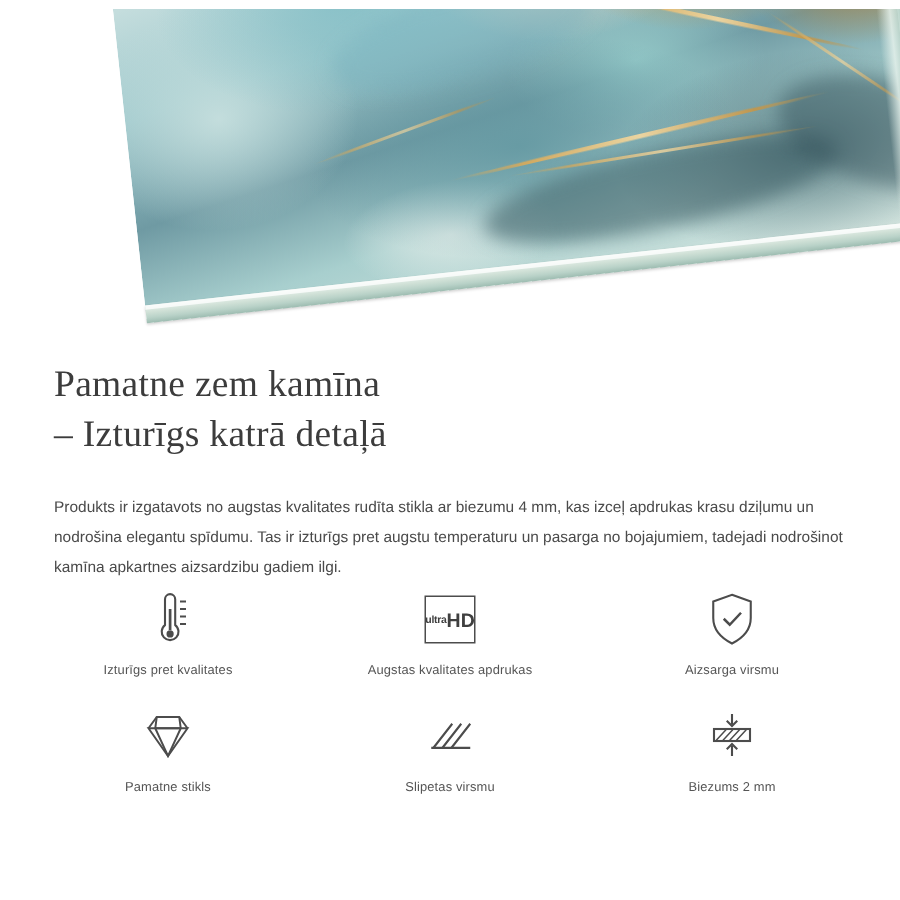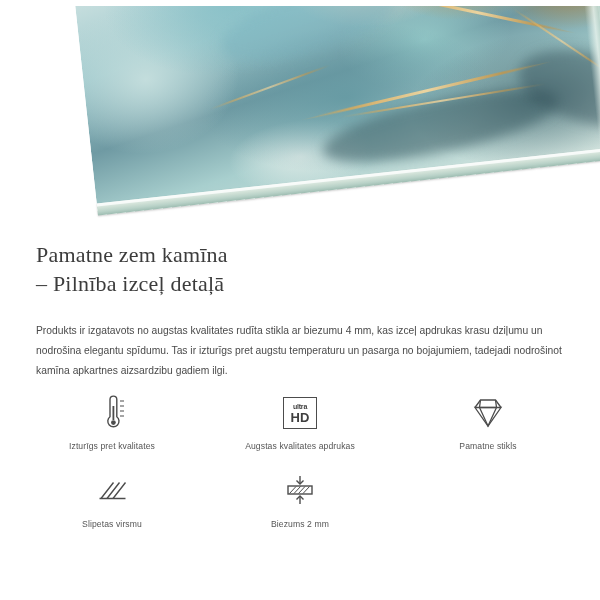--- a/index.html
+++ b/index.html
@@ -117,21 +117,21 @@
   }
 
   
   .content { position: absolute; left: 0; top: 222px; width: 600px; }
 
   h1.title {
     margin: 0;
     padding: 18px 16px 0 36px;
     font-family: "Liberation Serif", serif;
     font-weight: normal;
-    font-size: 22px;
+    font-size: 25px;
     line-height: 1.33;
     color: #3c3c3c;
     letter-spacing: 0.2px;
   }
   .title-line { display: block; }
 
   p.body {
     margin: 0;
     padding: 22px 34px 0 36px;
     font-size: 10.3px;
@@ -165,21 +165,21 @@
   .feature-label {
     margin-top: 7px;
     font-size: 8.6px;
     color: #555555;
     text-align: center;
     letter-spacing: .1px;
   }
   .ultrahd {
     width: 34px; height: 32px;
     border: 1.4px solid #4c4c4c;
-    display: flex; flex-direction: column;
+    display: flex; flex-direction: row;
     align-items: center; justify-content: center;
     line-height: 1;
   }
   .ultrahd .u1 { font-size: 7px; font-weight: bold; color: #3f3f3f; letter-spacing: -0.2px; }
   .ultrahd .u2 { font-size: 13px; font-weight: bold; color: #3f3f3f; margin-top: 1px; }
 </style>
 </head>
 <body>
 
 <div id="page">
@@ -203,21 +203,21 @@
     </div>
     <div class="sparkle sp1"></div>
     <div class="sparkle sp2"></div>
     <div class="sparkle sp3"></div>
     <div class="hero-mask-top"></div>
   </div>
 
   <div class="content">
     <h1 class="title">
       <span class="title-line">Pamatne zem kamīna</span>
-      <span class="title-line">– Pilnība izceļ detaļā</span>
+      <span class="title-line">– Izturīgs katrā detaļā</span>
     </h1>
     <p class="body">Produkts ir izgatavots no augstas kvalitates rudīta stikla ar biezumu 4 mm, kas izceļ apdrukas krasu dziļumu un nodrošina elegantu spīdumu. Tas ir izturīgs pret augstu temperaturu un pasarga no bojajumiem, tadejadi nodrošinot kamīna apkartnes aizsardzibu gadiem ilgi.</p>
   </div>
 
   <div class="features">
 
     <div class="feature">
       <div class="feature-icon">
         <svg width="30" height="40" viewBox="0 0 30 40" fill="none" stroke="#4c4c4c" stroke-width="1.4">
           <path d="M13 6.5a3.4 3.4 0 0 1 6.8 0v17.2a5.6 5.6 0 1 1-6.8 0z"></path>
@@ -232,20 +232,29 @@
     <div class="feature">
       <div class="feature-icon">
         <div class="ultrahd">
           <div class="u1">ultra</div>
           <div class="u2">HD</div>
         </div>
       </div>
       <div class="feature-label">Augstas kvalitates apdrukas</div>
     </div>
 
+    <div class="feature">
+      <div class="feature-icon">
+        <svg width="34" height="40" viewBox="0 0 34 40" fill="none" stroke="#4c4c4c" stroke-width="1.4">
+          <path d="M17 3.5 29.5 8v11c0 8-5.6 13.5-12.5 17C10.1 32.5 4.5 27 4.5 19V8z"></path>
+          <path d="M11.5 19.5l4 4 7.5-8" stroke-width="1.7"></path>
+        </svg>
+      </div>
+      <div class="feature-label">Aizsarga virsmu</div>
+    </div>
 
     <div class="feature">
       <div class="feature-icon">
         <svg width="40" height="36" viewBox="0 0 40 36" fill="none" stroke="#4c4c4c" stroke-width="1.3">
           <path d="M7 12.5h26L20 31z"></path>
           <path d="M7 12.5 12.5 5h15l5.5 7.5"></path>
           <path d="M12.5 5l-1 7.5L20 31l8.5-18.5L27.5 5"></path>
           <path d="M11.5 12.5h17"></path>
         </svg>
       </div>

